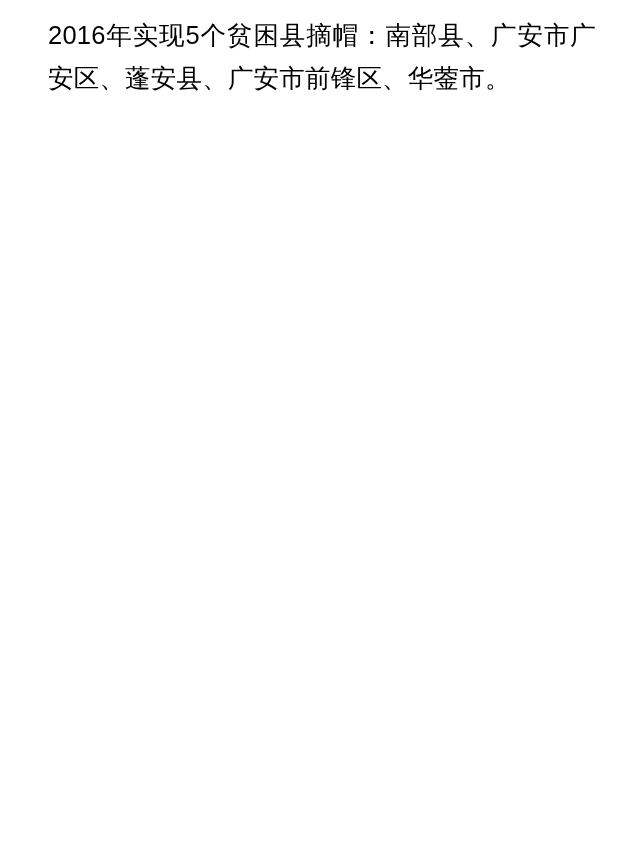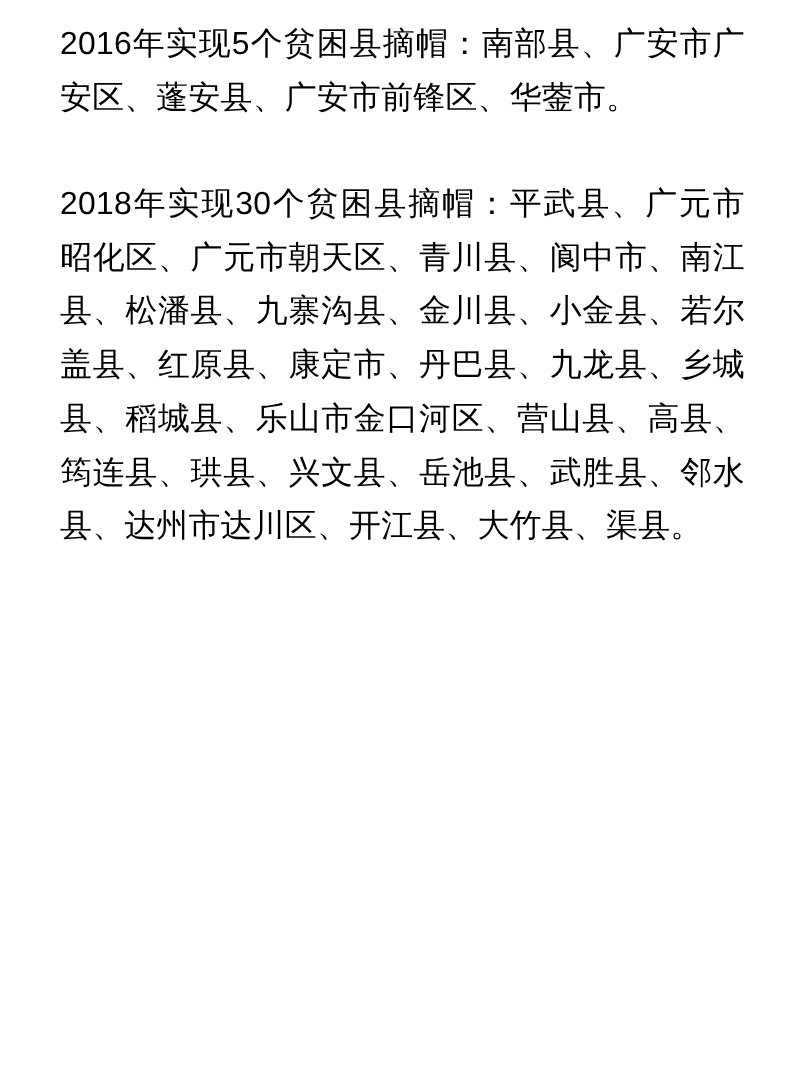--- a/index.html
+++ b/index.html
@@ -33,14 +33,13 @@
   }
   .para:last-child {
     margin-bottom: 0;
   }
 </style>
 </head>
 <body>
 
 <div id="doc">
   <p class="para">2016年实现5个贫困县摘帽：南部县、广安市广安区、蓬安县、广安市前锋区、华蓥市。</p>
-  <p class="para">2018年实现30个贫困县摘帽：平武县、广元市昭化区、广元市朝天区、青川县、阆中市、南江县、松潘县、九寨沟县、金川县、小金县、若尔盖县、红原县、康定市、丹巴县、九龙县、乡城县、稻城县、乐山市金口河区、营山县、高县、筠连县、珙县、兴文县、岳池县、武胜县、邻水县、达州市达川区、开江县、大竹县、渠县。</p>
 </div>
 
 </body></html>

